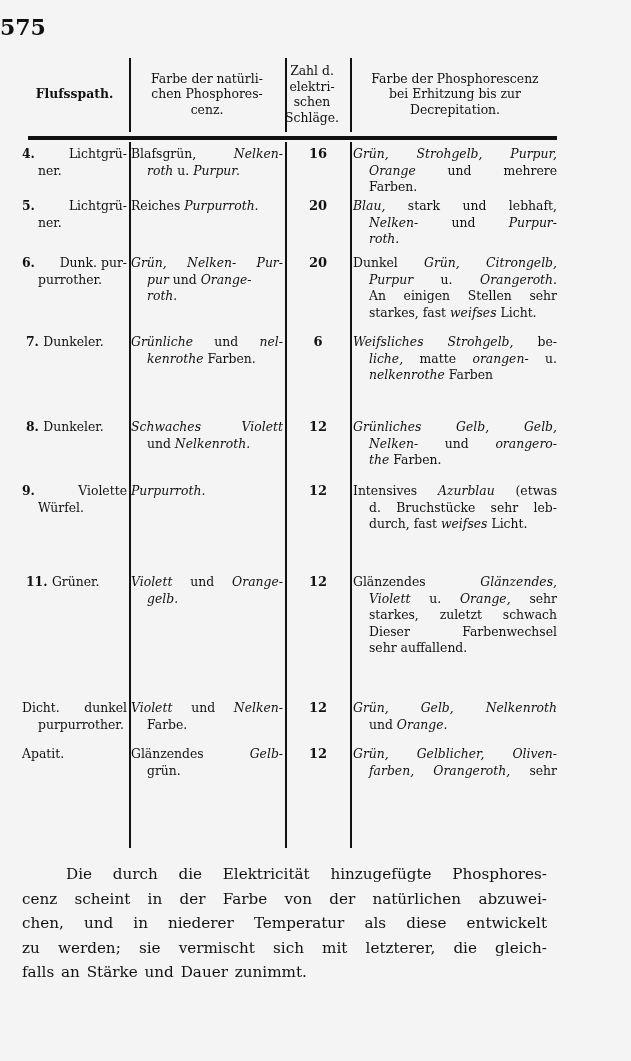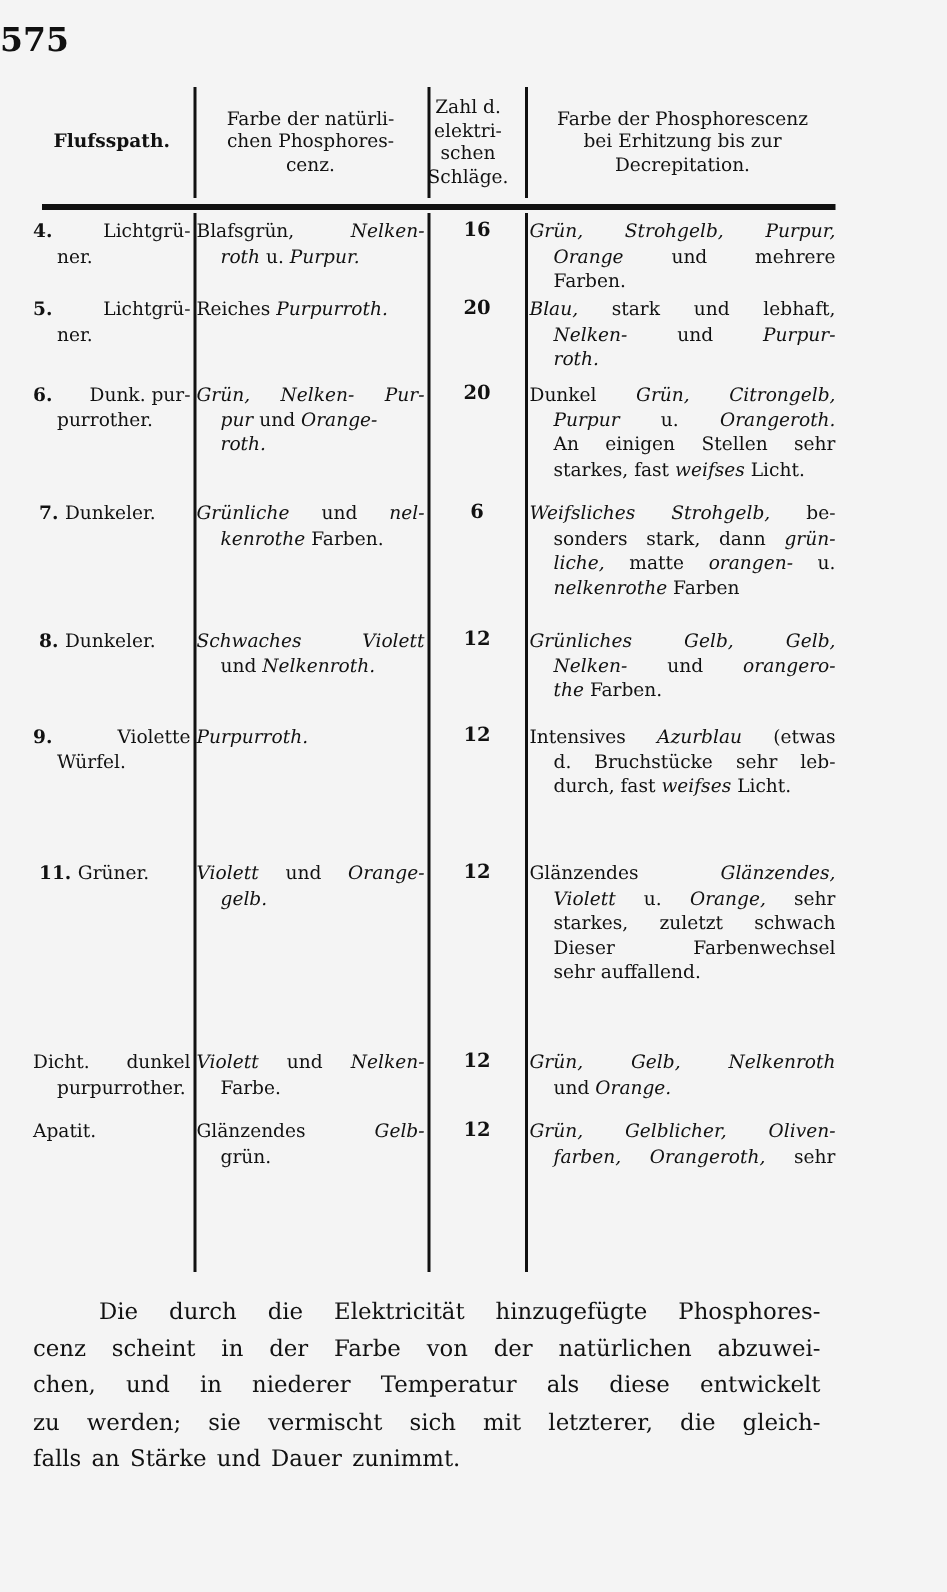--- a/index.html
+++ b/index.html
@@ -188,26 +188,20 @@
             <em>nel-</em>
           </span>
           <span class="line in"><em>kenrothe</em> <span>Farben.</span></span>
         </div>
         <div class="c3">6</div>
         <div class="c4">
           <span class="line j">
             <em>Weifsliches</em> 
             <em>Strohgelb,</em> 
             <span>be-</span>
-          </span>
-          <span class="line in j">
-            <span>sonders</span> 
-            <span>stark,</span> 
-            <span>dann</span> 
-            <em>grün-</em>
           </span>
           <span class="line in j">
             <em>liche,</em> 
             <span>matte</span> 
             <em>orangen-</em> 
             <span>u.</span>
           </span>
           <span class="line in "><em>nelkenrothe</em> <span>Farben</span></span>
         </div>
       </div>

